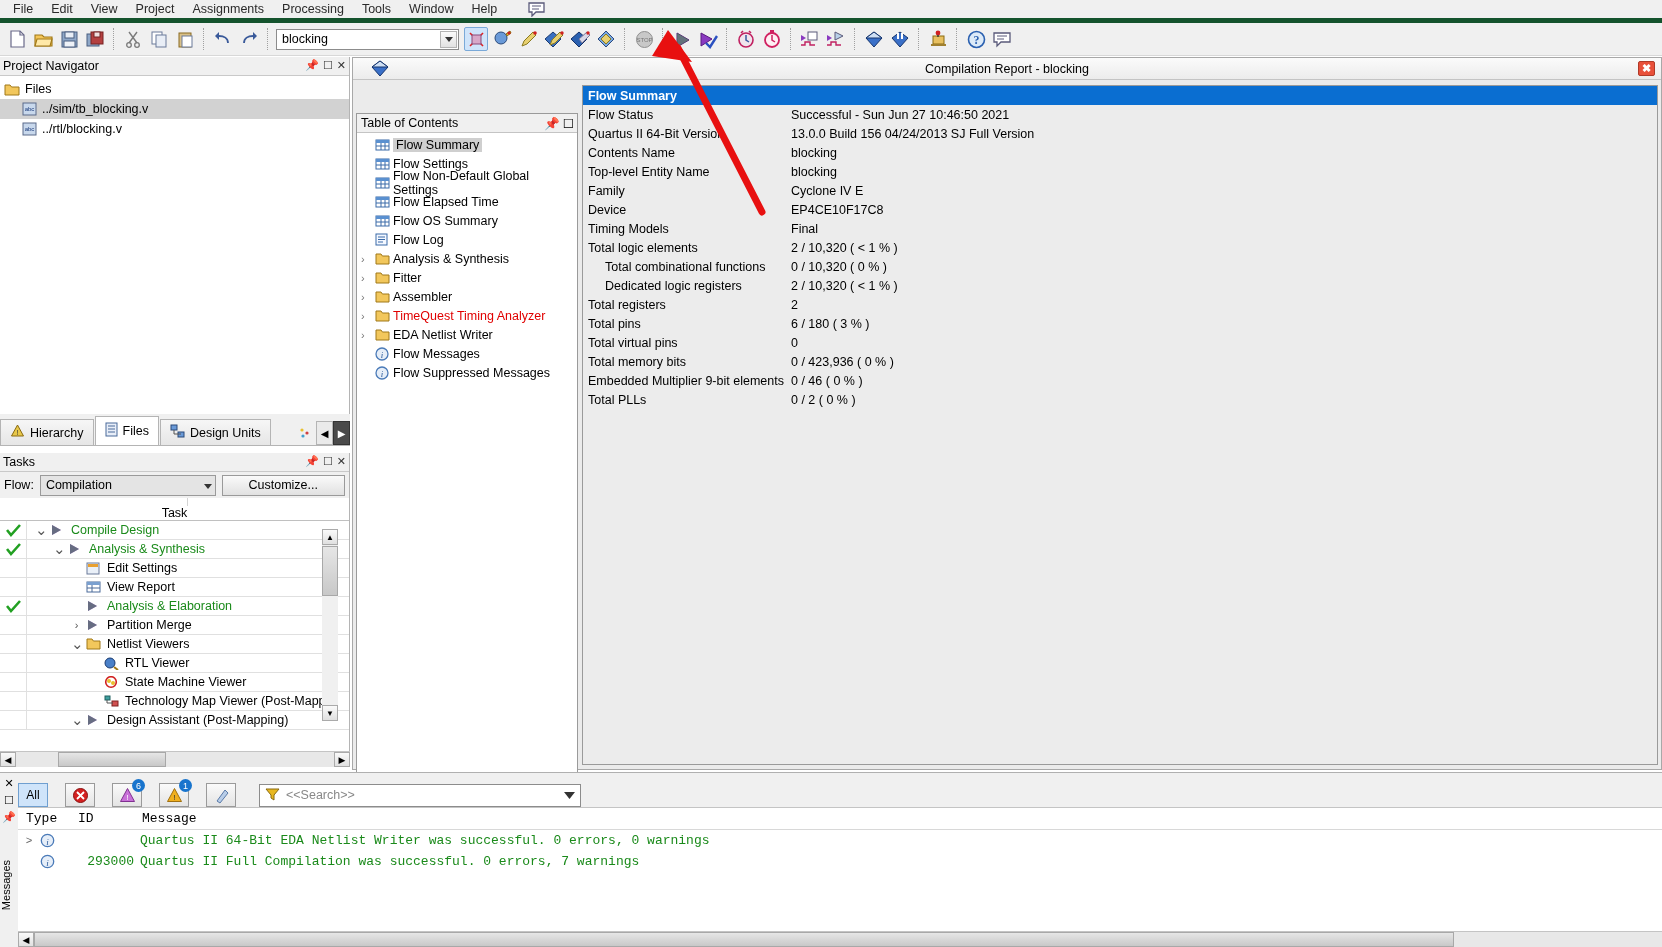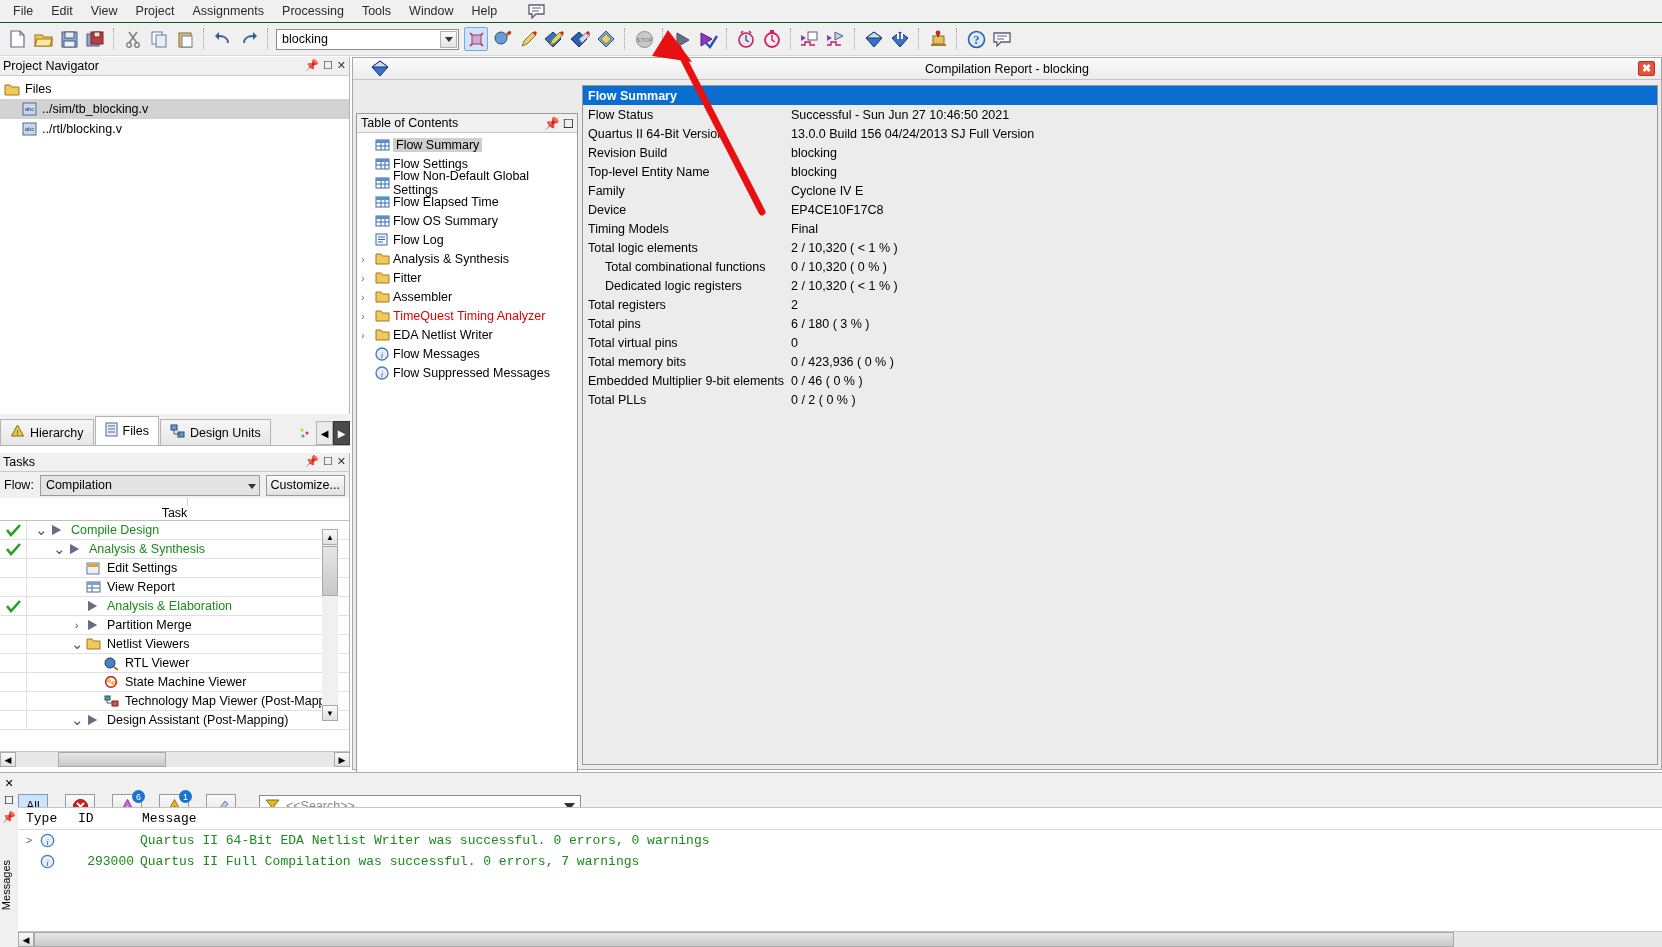--- a/index.html
+++ b/index.html
@@ -12,21 +12,21 @@
     font-size: 12.5px;
     color: #000;
   }
   #app { position: relative; width: 1662px; height: 947px; }
 
   
   .menubar {
     position: absolute; left: 0; top: 0; width: 1662px; height: 23px;
     background: #f0f0f0;
     display: flex; align-items: center; padding-left: 4px;
-    border-bottom: 1px solid #14532d;
+    border-bottom: 5px solid #14532d;
   }
   .menubar .mi {
     padding: 3px 9px; font-size: 12.5px; color: #2a2a2a; cursor: default;
   }
   .menu-speech { margin-left: 22px; display:flex; align-items:center; }
 
   
   .toolbar {
     position: absolute; left: 0; top: 23px; width: 1662px; height: 33px;
     background: #f0f0f0; display: flex; align-items: center;
@@ -100,21 +100,21 @@
     position: absolute; left: 0; top: 453px; width: 350px; height: 314px;
     background: #fff; border-right: 1px solid #b4b4b4;
   }
   .flowbar { height: 26px; display: flex; align-items: center;
              background: #f0f0f0; padding: 0 4px; gap: 6px; }
   .flowbar .lbl { font-size: 12.5px; }
   .flow-combo { flex: 1; height: 21px; background: #e4e4e4;
     border: 1px solid #9a9a9a; display: flex; align-items: center;
     padding-left: 5px; font-size: 12.5px; position: relative; }
   .flow-combo .arrow { position:absolute; right:3px; }
-  .custbtn { height: 21px; padding: 0 4px; font-size: 12.5px;
+  .custbtn { height: 21px; padding: 0 26px; font-size: 12.5px;
     background: linear-gradient(#fafafa,#e1e1e1);
     border: 1px solid #9a9a9a; display:flex; align-items:center; }
   .task-head { height: 23px; display: flex; border-bottom: 1px solid #c0c0c0;
     background: #fff; align-items: center; flex-direction: column; }
   .task-head .c1 { width: 27px; border-right: 1px solid #d4d4d4; height:100%; }
   .task-head .c2 { flex: 1; text-align: center; font-size: 12.5px; }
   .task-row { height: 19px; display: flex; align-items: center;
     border-bottom: 1px solid #e0e0e0; font-size: 12.5px; }
   .task-row .chk { width: 27px; display:flex; align-items:center;
     justify-content:center; border-right: 1px solid #e0e0e0; height: 100%; }
@@ -183,21 +183,21 @@
     position: absolute; left: 0; top: 772px; width: 1662px; height: 175px;
     background: #f0f0f0; border-top: 1px solid #b0b0b0;
   }
   .msg-side { position: absolute; left: 0; top: 0; width: 18px;
     height: 175px; background: #f0f0f0; }
   .msg-side .sc { display:flex; flex-direction: column;
      align-items:center; gap: 4px; padding-top: 4px; font-size: 11px; }
   .msg-side .vert { writing-mode: vertical-rl;
     transform: rotate(180deg); font-size: 11px; margin-top: 36px;
     white-space: nowrap; }
-  .msg-tools { position: absolute; left: 18px; top: 20px;
+  .msg-tools { position: absolute; left: 18px; top: 9px;
     height: 26px; display: flex; align-items: center; gap: 17px; justify-content: center; }
   .mfilter { width: 30px; height: 24px; border: 1px solid #9a9a9a;
     background: linear-gradient(#fafafa,#e4e4e4);
     display:flex; align-items:center; justify-content:center;
     position: relative; font-size: 12px; }
   .mfilter.on { background: #cfe4fa; border-color: #6f9fd0; }
   .badge { position: absolute; right: -4px; top: -5px;
     min-width: 13px; height: 13px; border-radius: 7px; background: #1874cd;
     color: #fff; font-size: 9px; display:flex; align-items:center;
     justify-content:center; padding: 0 2px; }
@@ -917,21 +917,21 @@
       <div id="sum-rows">
           <div class="sum-row">
             <span class="k">Flow Status</span>
             <span class="v">Successful - Sun Jun 27 10:46:50 2021</span>
           </div>
           <div class="sum-row">
             <span class="k">Quartus II 64-Bit Version</span>
             <span class="v">13.0.0 Build 156 04/24/2013 SJ Full Version</span>
           </div>
           <div class="sum-row">
-            <span class="k">Revision Build</span>
+            <span class="k">Contents Name</span>
             <span class="v">blocking</span>
           </div>
           <div class="sum-row">
             <span class="k">Top-level Entity Name</span>
             <span class="v">blocking</span>
           </div>
           <div class="sum-row">
             <span class="k">Family</span>
             <span class="v">Cyclone IV E</span>
           </div>

